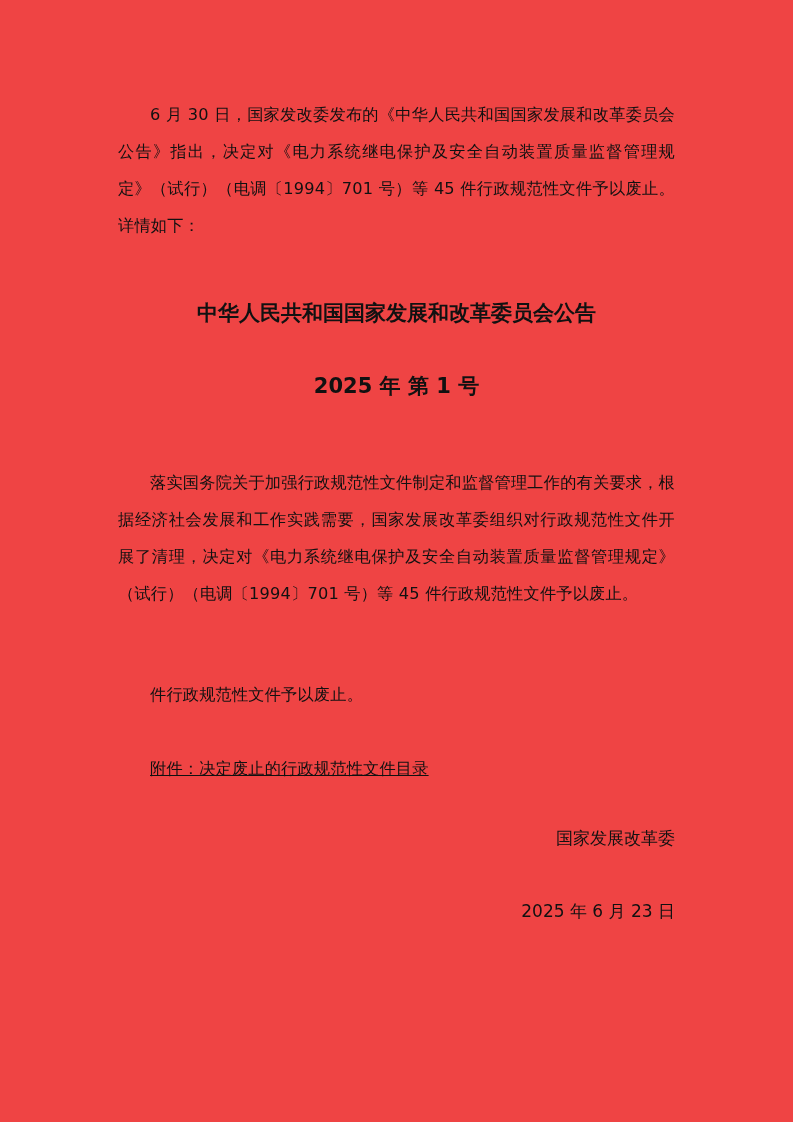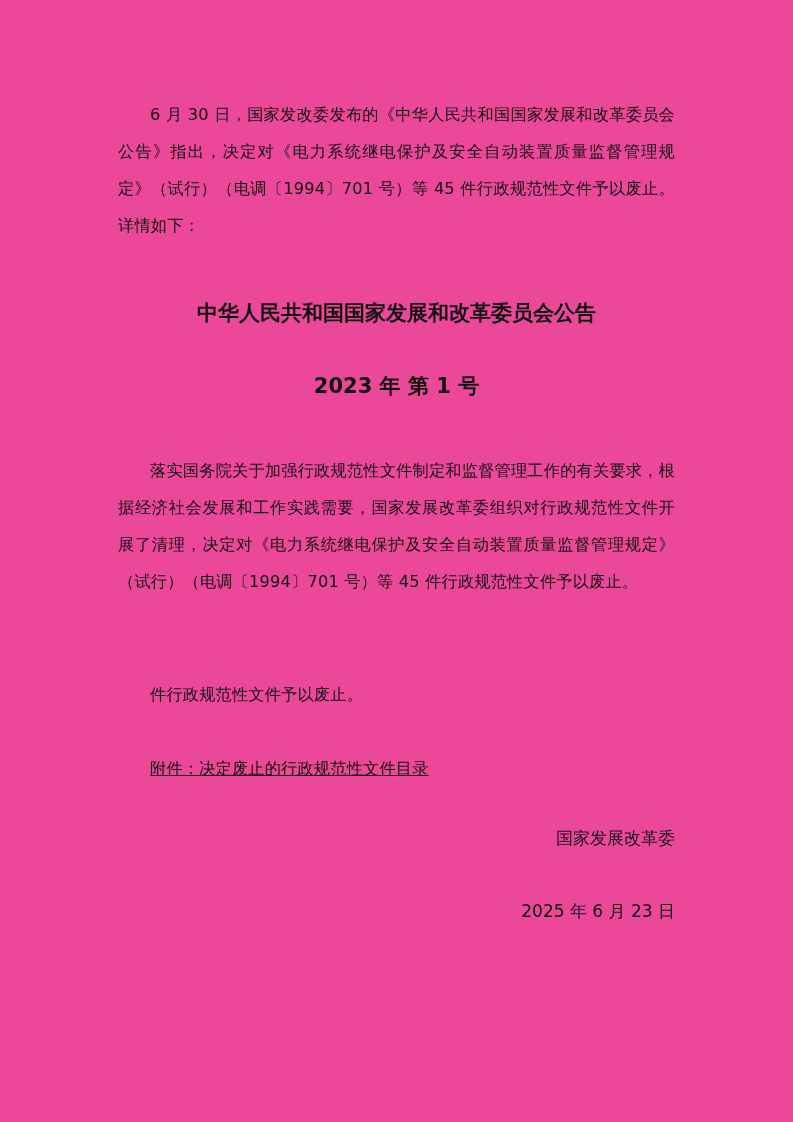--- a/index.html
+++ b/index.html
@@ -14,21 +14,21 @@
       overflow: hidden;
       font-family: "DejaVu Sans", "Liberation Sans", sans-serif;
       color: #111111;
     }
     .page {
       position: absolute;
       left: 0;
       top: 0;
       width: 793px;
       height: 1122px;
-      background: #ec4899;
+      background: #ef4444;
     }
     .content {
       position: absolute;
       left: 118px;
       width: 557px;
       top: 0;
     }
     .para {
       position: absolute;
       left: 0;
@@ -46,21 +46,21 @@
       left: 0;
       width: 557px;
       text-align: center;
       font-weight: bold;
       font-size: 21px;
       line-height: 37px;
       margin: 0;
     }
     .t1 { top: 295px; }
     .t2 { top: 368px; }
-    .p2 { top: 452px; }
+    .p2 { top: 464px; }
     .p3 { top: 676px; }
     .p4 { top: 750px; text-decoration: underline; }
     .right {
       position: absolute;
       left: 0;
       width: 557px;
       text-align: right;
       font-size: 17px;
       line-height: 37px;
       margin: 0;
@@ -68,20 +68,20 @@
     .sig { top: 820px; }
     .date { top: 893px; }
   </style>
 </head>
 <body>
 
 <div class="page">
   <div class="content">
     <p class="para p1">6 月 30 日，国家发改委发布的《中华人民共和国国家发展和改革委员会公告》指出，决定对《电力系统继电保护及安全自动装置质量监督管理规定》（试行）（电调〔1994〕701 号）等 45 件行政规范性文件予以废止。详情如下：</p>
     <p class="title t1">中华人民共和国国家发展和改革委员会公告</p>
-    <p class="title t2">2023 年  第 1 号</p>
+    <p class="title t2">2025 年  第 1 号</p>
     <p class="para p2">落实国务院关于加强行政规范性文件制定和监督管理工作的有关要求，根据经济社会发展和工作实践需要，国家发展改革委组织对行政规范性文件开展了清理，决定对《电力系统继电保护及安全自动装置质量监督管理规定》（试行）（电调〔1994〕701 号）等 45 件行政规范性文件予以废止。</p>
     <p class="para p3">件行政规范性文件予以废止。</p>
     <p class="para p4">附件：决定废止的行政规范性文件目录</p>
     <p class="right sig">国家发展改革委</p>
     <p class="right date">2025 年 6 月 23 日</p>
   </div>
 </div>
 
 </body></html>

